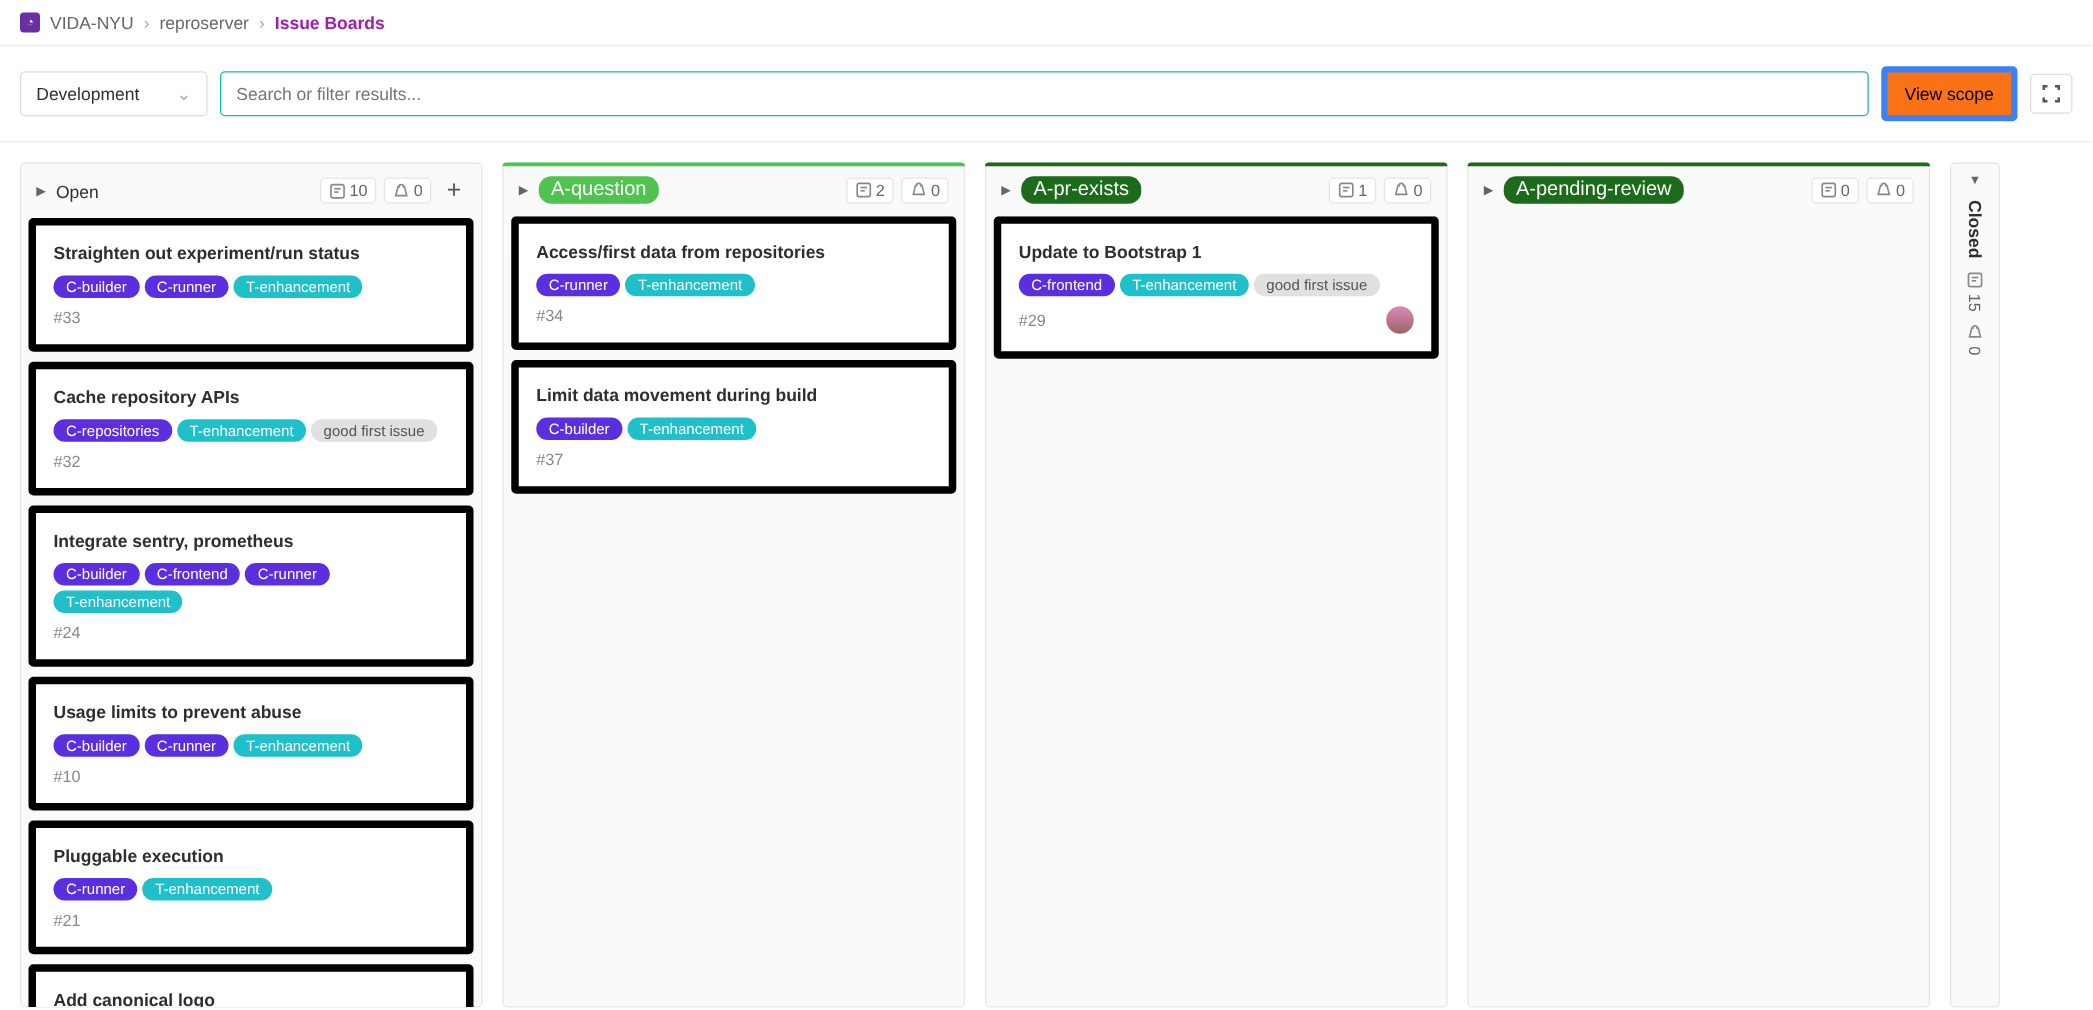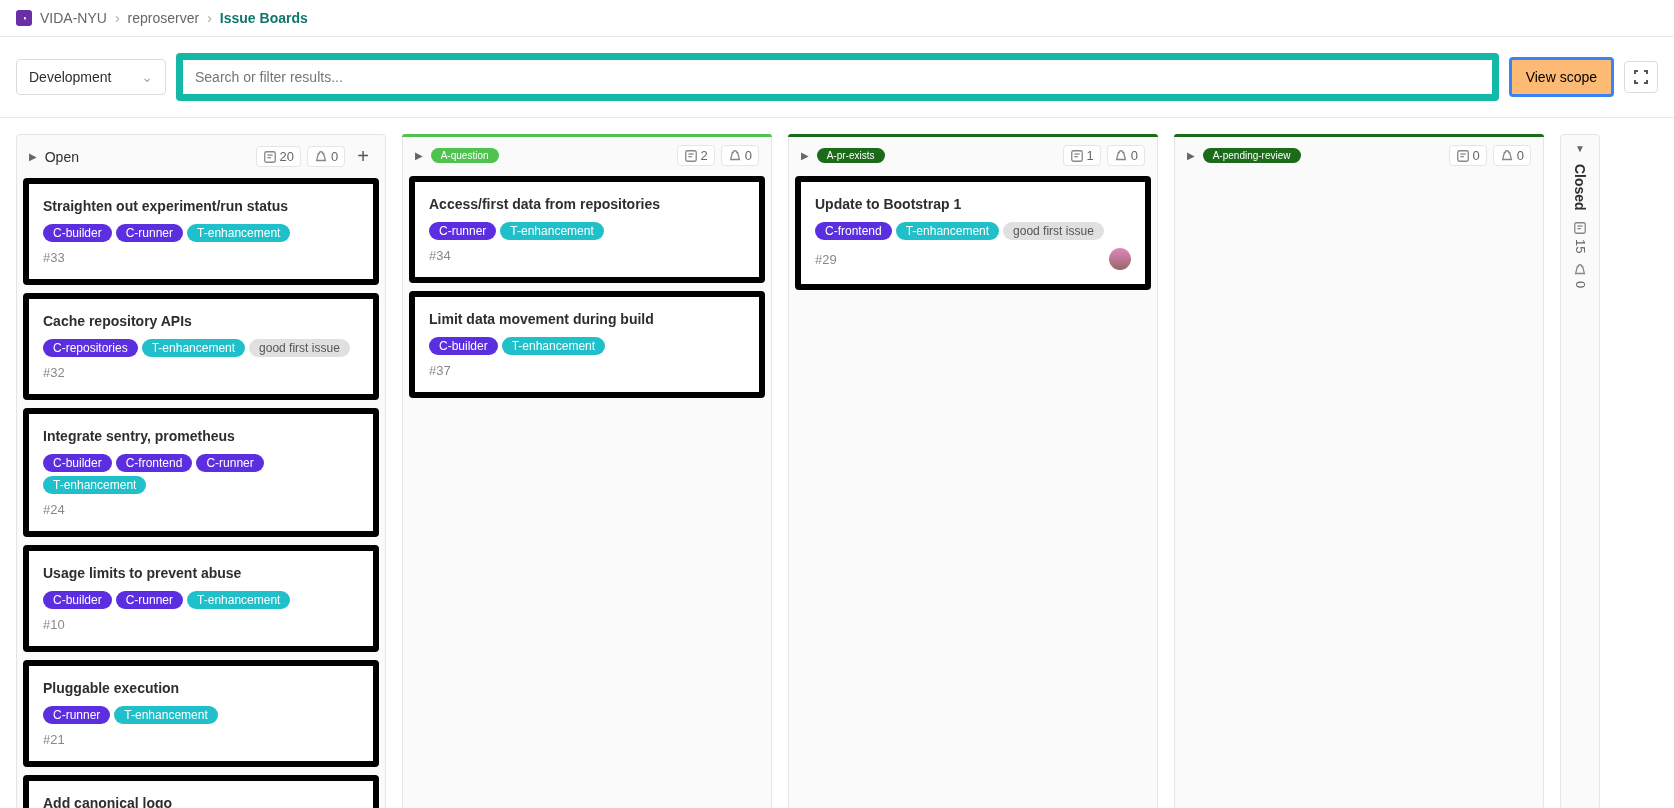--- a/index.html
+++ b/index.html
@@ -1,34 +1,34 @@
 <!DOCTYPE html>
 <html><head>
 <meta charset="utf-8">
 <style>
 * { box-sizing: border-box; margin: 0; padding: 0; }
 body { font-family: -apple-system, BlinkMacSystemFont, "Segoe UI", Helvetica, Arial, sans-serif; background: #fff; color: #2e2e2e; font-size: 14px; }
 .breadcrumbs { padding: 10px 16px; display: flex; align-items: center; gap: 8px; border-bottom: 1px solid #eaeaea; }
 .breadcrumbs .avatar { width: 16px; height: 16px; border-radius: 3px; background: #6b2fa5; display: inline-flex; align-items: center; justify-content: center; color: #fff; font-size: 10px; }
 .breadcrumbs a { color: #666; text-decoration: none; }
 .breadcrumbs .sep { color: #aaa; }
-.breadcrumbs .current { font-weight: 600; color: #0f766e; }
+.breadcrumbs .current { font-weight: 600; color: #a21caf; }
 .toolbar { padding: 16px; display: flex; gap: 10px; align-items: center; border-bottom: 1px solid #eaeaea; }
 .dropdown { border: 1px solid #dcdcdc; border-radius: 4px; padding: 9px 12px; min-width: 150px; display: flex; justify-content: space-between; align-items: center; background: #fff; cursor: pointer; }
 .dropdown .chev { color: #aaa; }
-.search { flex: 1; border: 7px solid #14b8a6; border-radius: 4px; padding: 9px 12px; font-size: 14px; color: #999; background: #fff; outline: none; }
-.scope-btn { border: 3px solid #3b82f6; border-radius: 4px; padding: 9px 14px; background: #fdba74; cursor: pointer; font-size: 14px; }
+.search { flex: 1; border: 1px solid #14b8a6; border-radius: 4px; padding: 9px 12px; font-size: 14px; color: #999; background: #fff; outline: none; }
+.scope-btn { border: 5px solid #3b82f6; border-radius: 4px; padding: 9px 14px; background: #f97316; cursor: pointer; font-size: 14px; }
 .fs-btn { border: 1px solid #dcdcdc; border-radius: 4px; padding: 7px 8px; background: #fff; cursor: pointer; }
 .board { display: flex; gap: 16px; padding: 16px; align-items: flex-start; height: calc(808px - 100px); }
 .column { width: 370px; flex-shrink: 0; background: #fafafa; border: 1px solid #e5e5e5; border-radius: 4px; display: flex; flex-direction: column; height: 100%; position: relative; }
 .column .topbar { height: 3px; border-radius: 4px 4px 0 0; position: absolute; top: -1px; left: -1px; right: -1px; }
 .column-header { display: flex; align-items: center; padding: 10px 12px; gap: 8px; }
 .column-header .caret { cursor: pointer; color: #666; font-size: 10px; }
 .column-header .title { font-weight: 400; flex: 1; }
-.column-header .pill { padding: 2px 10px; border-radius: 10px; font-size: 10px; color: #fff; }
+.column-header .pill { padding: 2px 10px; border-radius: 10px; font-size: 16px; color: #fff; }
 .counts { display: flex; gap: 6px; align-items: center; color: #666; font-size: 13px; }
 .counts .cnt { display: flex; align-items: center; gap: 3px; padding: 2px 6px; border: 1px solid #e5e5e5; border-radius: 4px; background: #fff; }
 .add-btn { font-size: 20px; cursor: pointer; color: #555; padding: 0 4px; }
 .cards { padding: 0 6px 6px 6px; overflow-y: auto; flex: 1; }
 .cards::-webkit-scrollbar { width: 10px; }
 .cards::-webkit-scrollbar-thumb { background: #ccc; border-radius: 5px; }
 .card { background: #fff; border: 6px solid #000000; border-radius: 4px; padding: 14px; margin-bottom: 8px; }
 .card .ctitle { font-weight: 600; margin-bottom: 10px; }
 .labels { display: flex; flex-wrap: wrap; gap: 4px; margin-bottom: 8px; }
 .label { padding: 2px 10px; border-radius: 10px; font-size: 12px; color: #fff; white-space: nowrap; }
@@ -70,21 +70,21 @@
       <div class="column-header">
         <span class="caret">▶</span>
         <span class="title">Open</span>
         <span class="counts">
           <span class="cnt">
             <svg width="14" height="14" viewBox="0 0 16 16">
               <rect x="2" y="2" width="12" height="12" rx="2" fill="none" stroke="#888" stroke-width="1.5"></rect>
               <rect x="5" y="5" width="6" height="1.5" fill="#888"></rect>
               <rect x="5" y="8" width="4" height="1.5" fill="#888"></rect>
             </svg>
-            <span>20</span>
+            <span>10</span>
           </span>
           <span class="cnt">
             <svg width="14" height="14" viewBox="0 0 16 16">
               <path d="M8 2a2 2 0 0 1 2 2h1l2 8H3l2-8h1a2 2 0 0 1 2-2z" fill="none" stroke="#888" stroke-width="1.5"></path>
             </svg>
             <span>0</span>
           </span>
         </span>
         <span class="add-btn">+</span>
       </div>

